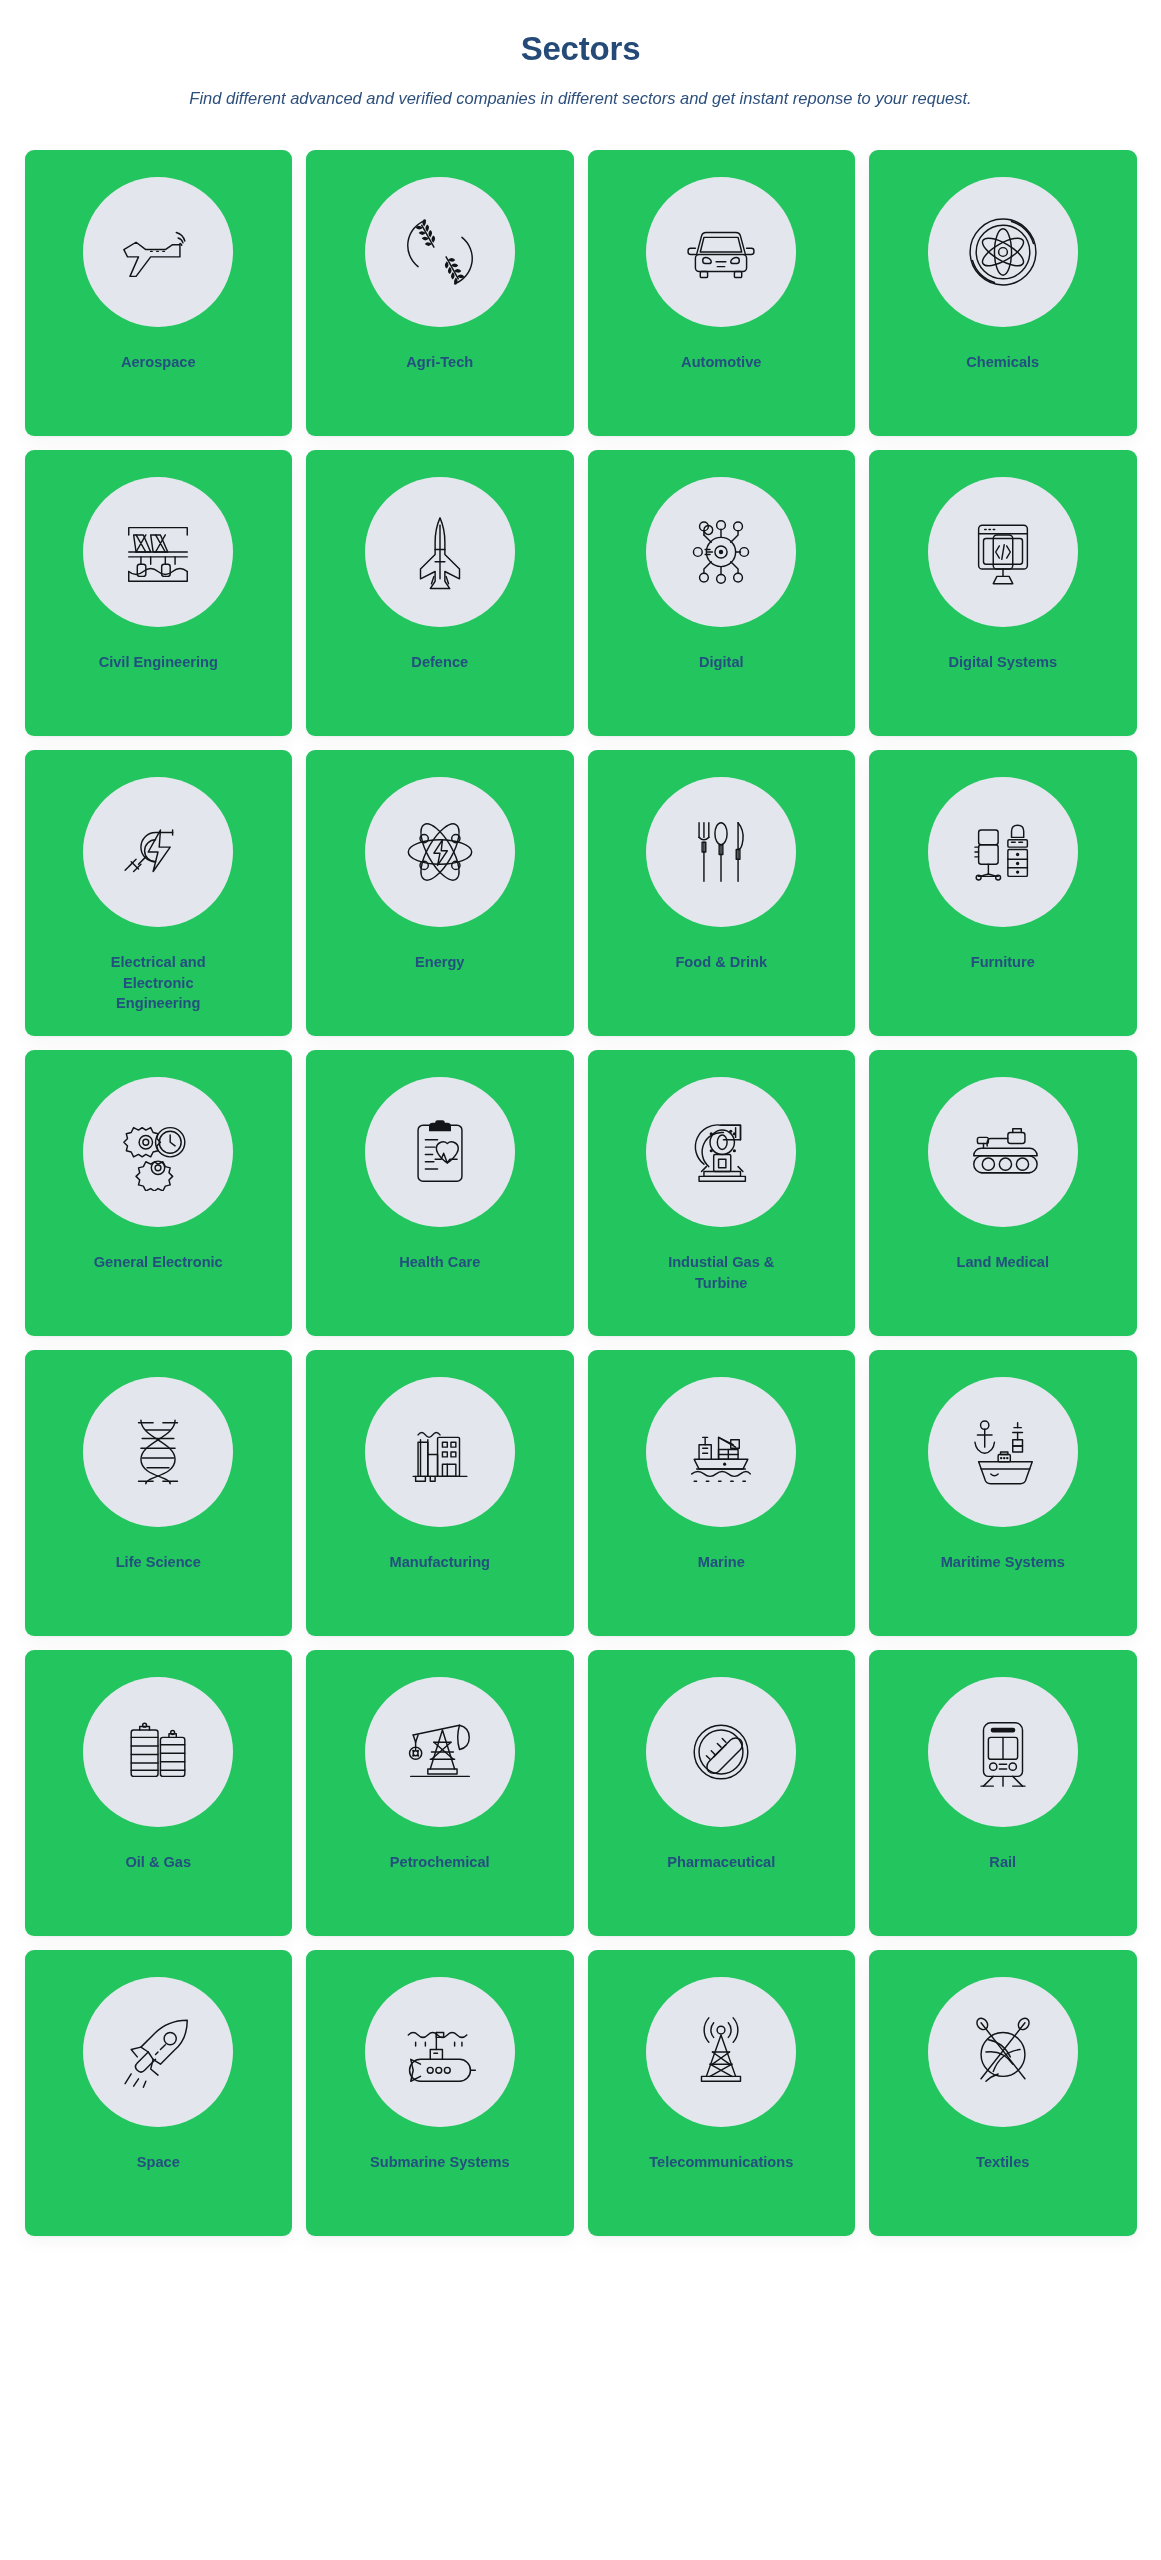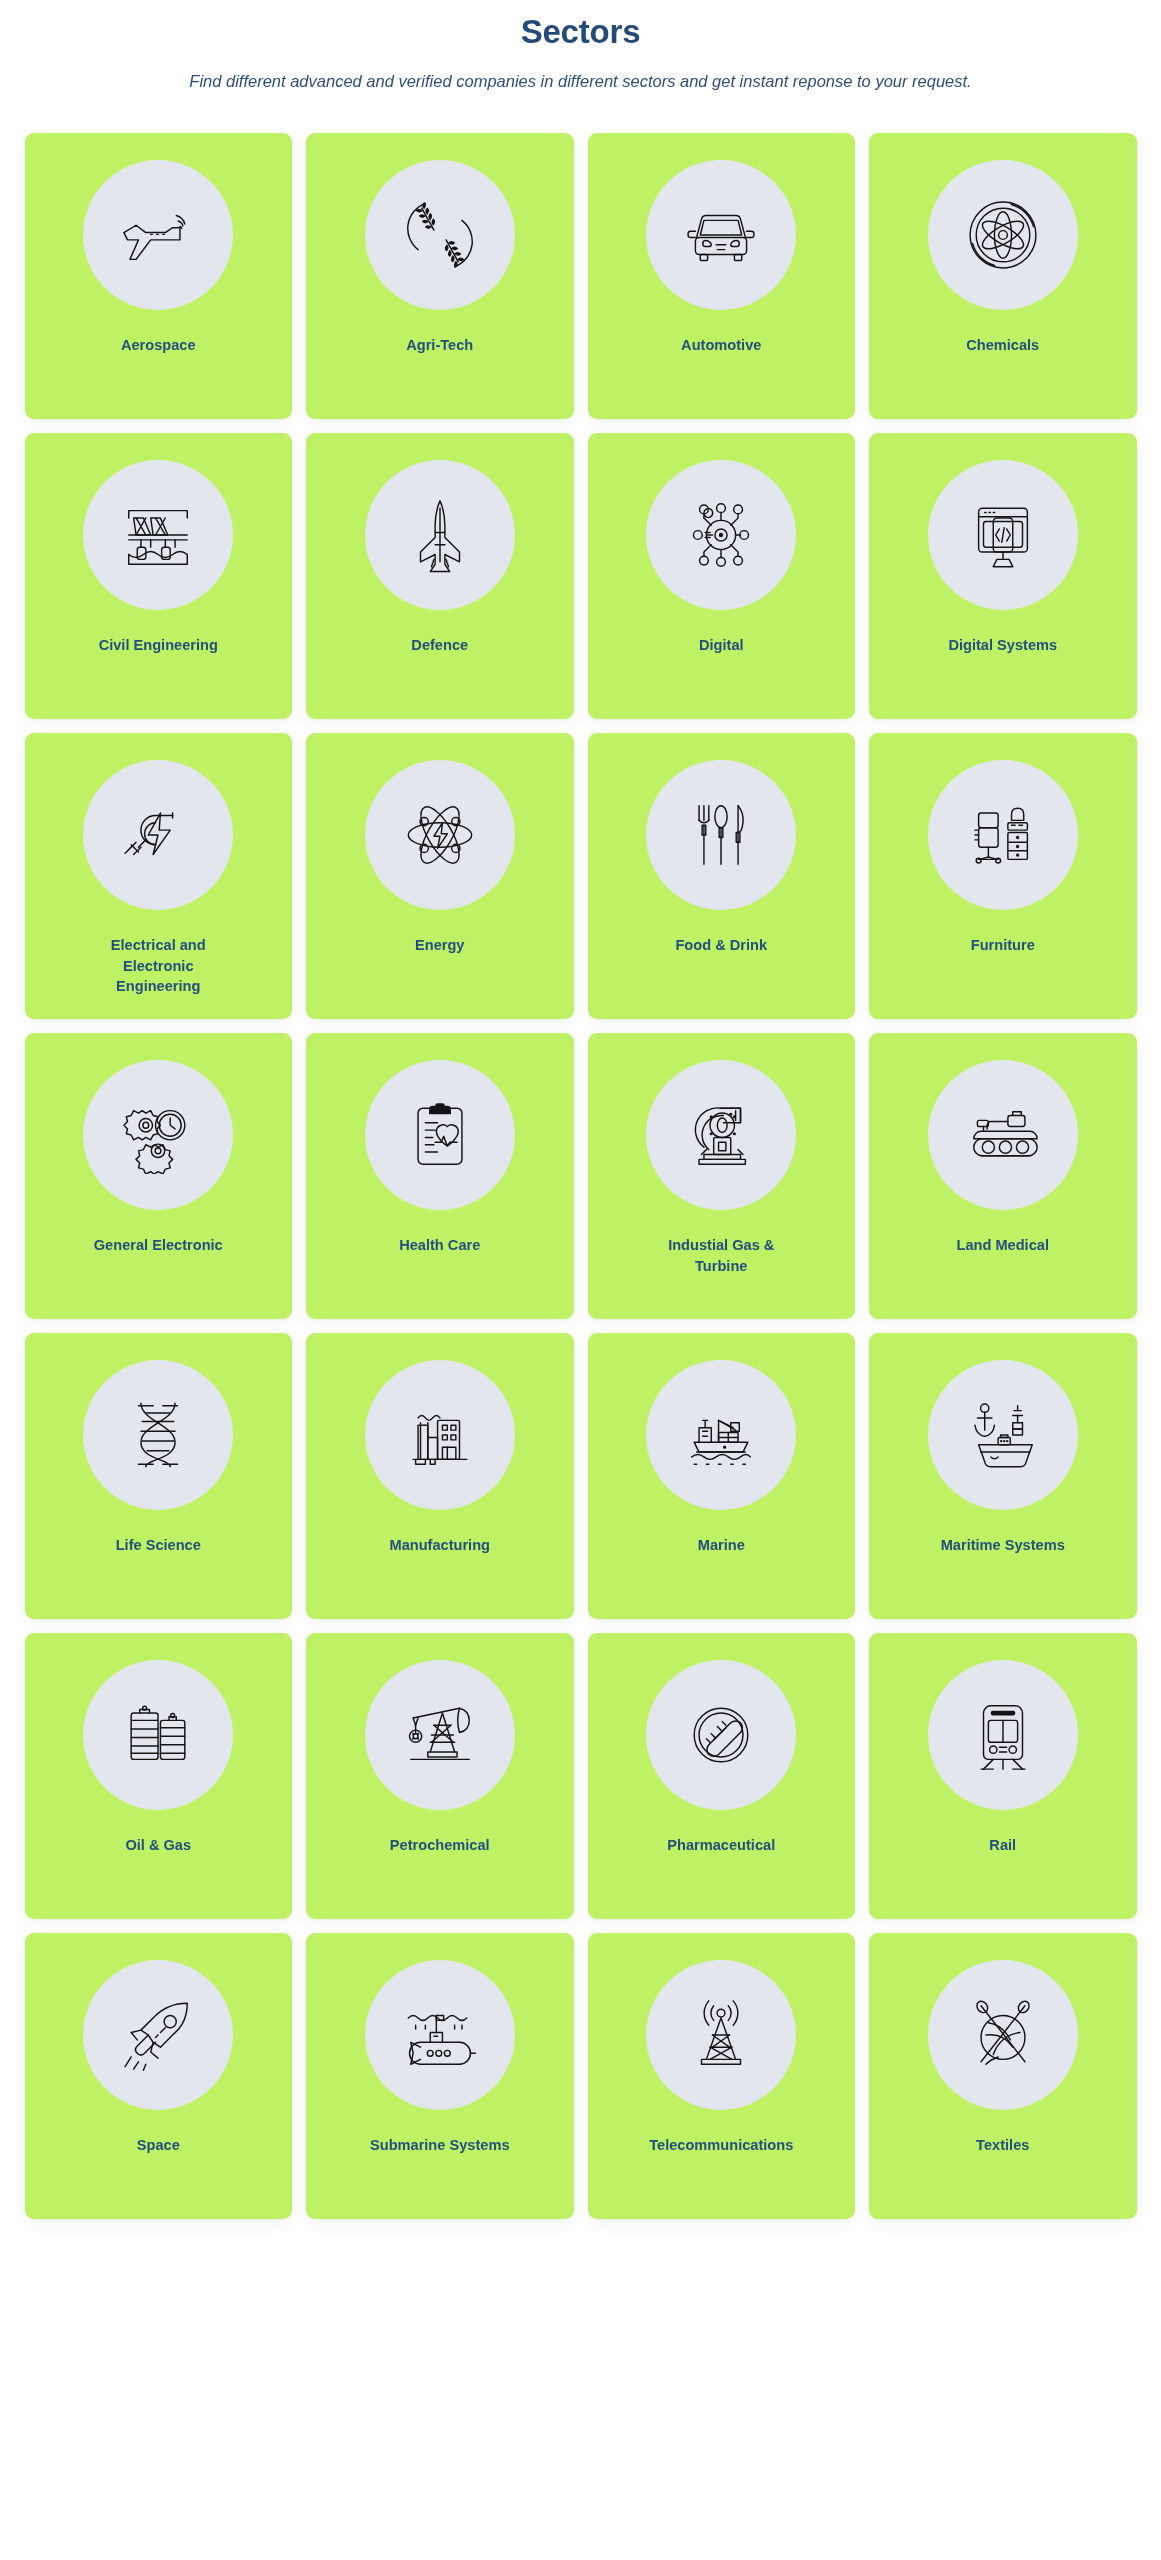--- a/index.html
+++ b/index.html
@@ -16,21 +16,21 @@
   #page {
     position: relative;
     width: 1161px;
     height: 2560px;
     background: #ffffff;
     overflow: hidden;
   }
 
   
   .header {
-    padding-top: 11px;
+    padding-top: 28px;
     text-align: center;
   }
 
   .page-title {
     font-size: 33px;
     font-weight: 700;
     letter-spacing: -0.2px;
     color: #254a77;
     line-height: 1.25;
   }
@@ -51,21 +51,21 @@
     padding: 0;
     width: 1112px;
     display: grid;
     grid-template-columns: repeat(4, 1fr);
     column-gap: 14px;
     row-gap: 14px;
     padding-top: 38px;
   }
 
   .sector-card {
-    background: #bef264;
+    background: #22c55e;
     border-radius: 9px;
     height: 286px;
     padding-top: 27px;
     display: flex;
     flex-direction: column;
     align-items: center;
     box-shadow: 0 1px 3px rgba(30, 50, 80, 0.055),
                 0 6px 18px rgba(30, 50, 80, 0.045);
     cursor: pointer;
   }

